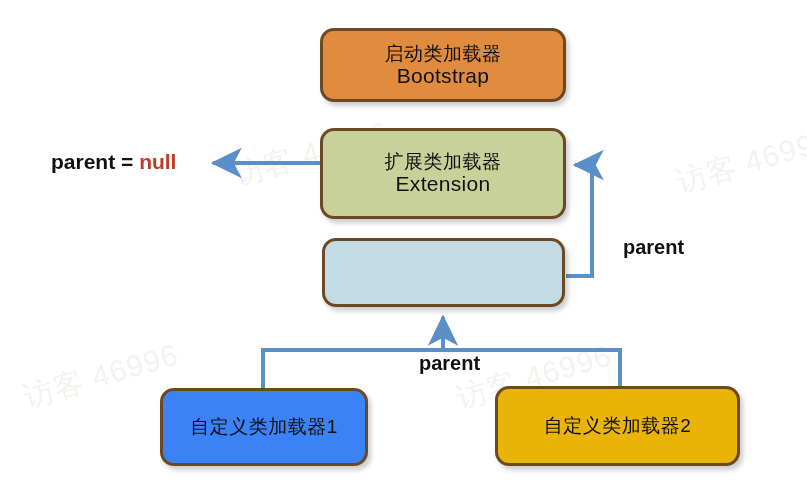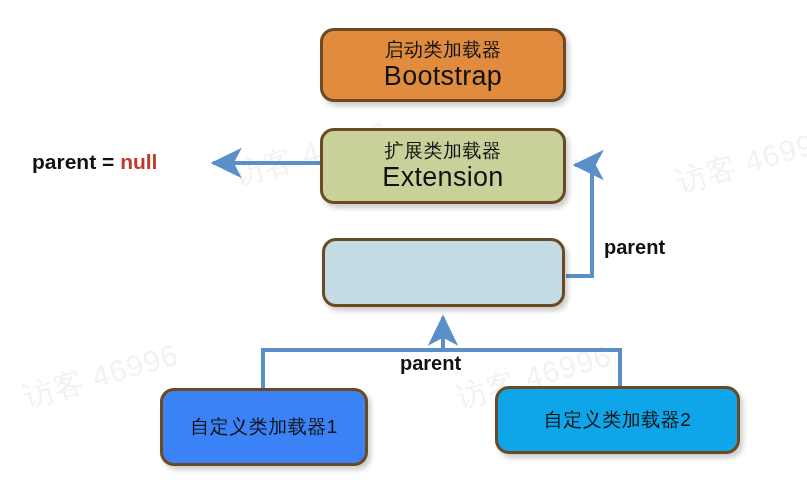--- a/index.html
+++ b/index.html
@@ -52,37 +52,38 @@
     text-align: center;
     color: #111111;
     box-shadow: 3px 4px 5px rgba(0,0,0,0.20);
     line-height: 1.12;
   }
   .node .cn {
     font-size: 19px;
     letter-spacing: 0.5px;
   }
   .node .en {
-    font-size: 27px;
+    font-size: 21px;
     letter-spacing: 0.3px;
   }
 
   #node-bootstrap   { left: 320px; top: 28px;  width: 246px; height: 74px;  background: #e08b3e; }
-  #node-extension   { left: 320px; top: 128px; width: 246px; height: 76px;  background: #c8d199; }
+  #node-extension   { left: 320px; top: 128px; width: 246px; height: 91px;  background: #c8d199; }
   #node-application { left: 322px; top: 238px; width: 243px; height: 69px;  background: #c3dbe4; }
   #node-custom1     { left: 160px; top: 388px; width: 208px; height: 78px;  background: #3b82f6; }
-  #node-custom2     { left: 495px; top: 386px; width: 245px; height: 68px;  background: #0ea5e9; }
+  #node-custom2     { left: 495px; top: 386px; width: 245px; height: 80px;  background: #eab308; }
 
   
   .label {
     position: absolute;
     font-weight: bold;
     font-size: 20px;
     color: #111111;
     white-space: nowrap;
+    margin-left: 19px;
   }
   #label-parent-null { left: 32px;  top: 150px; font-size: 21px; }
   #label-parent-null .null-val { color: #c0392b; }
   #label-parent-right { left: 604px; top: 236px; }
   #label-parent-bottom { left: 400px; top: 352px; }
 </style>
 </head>
 <body>
 
 <div id="canvas">

